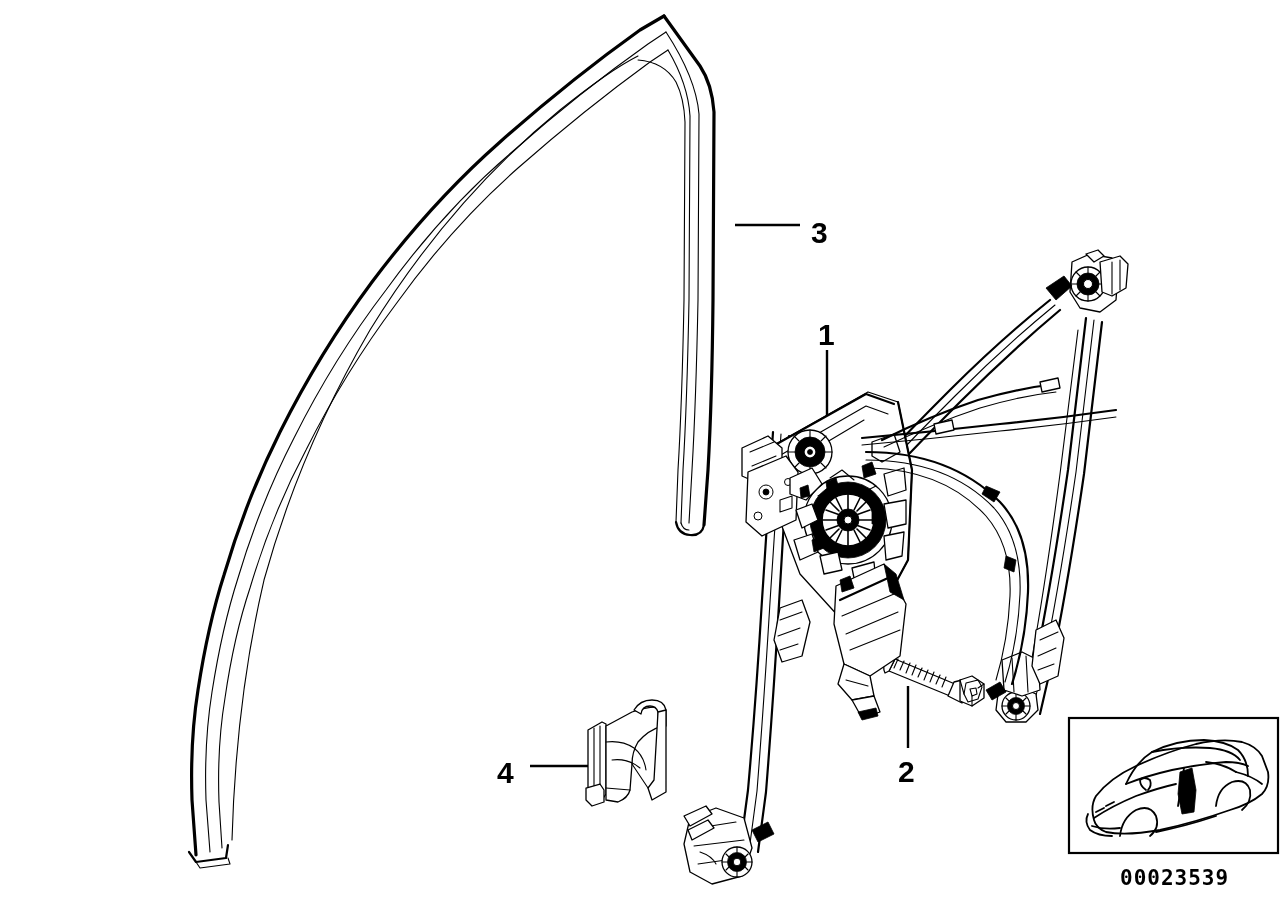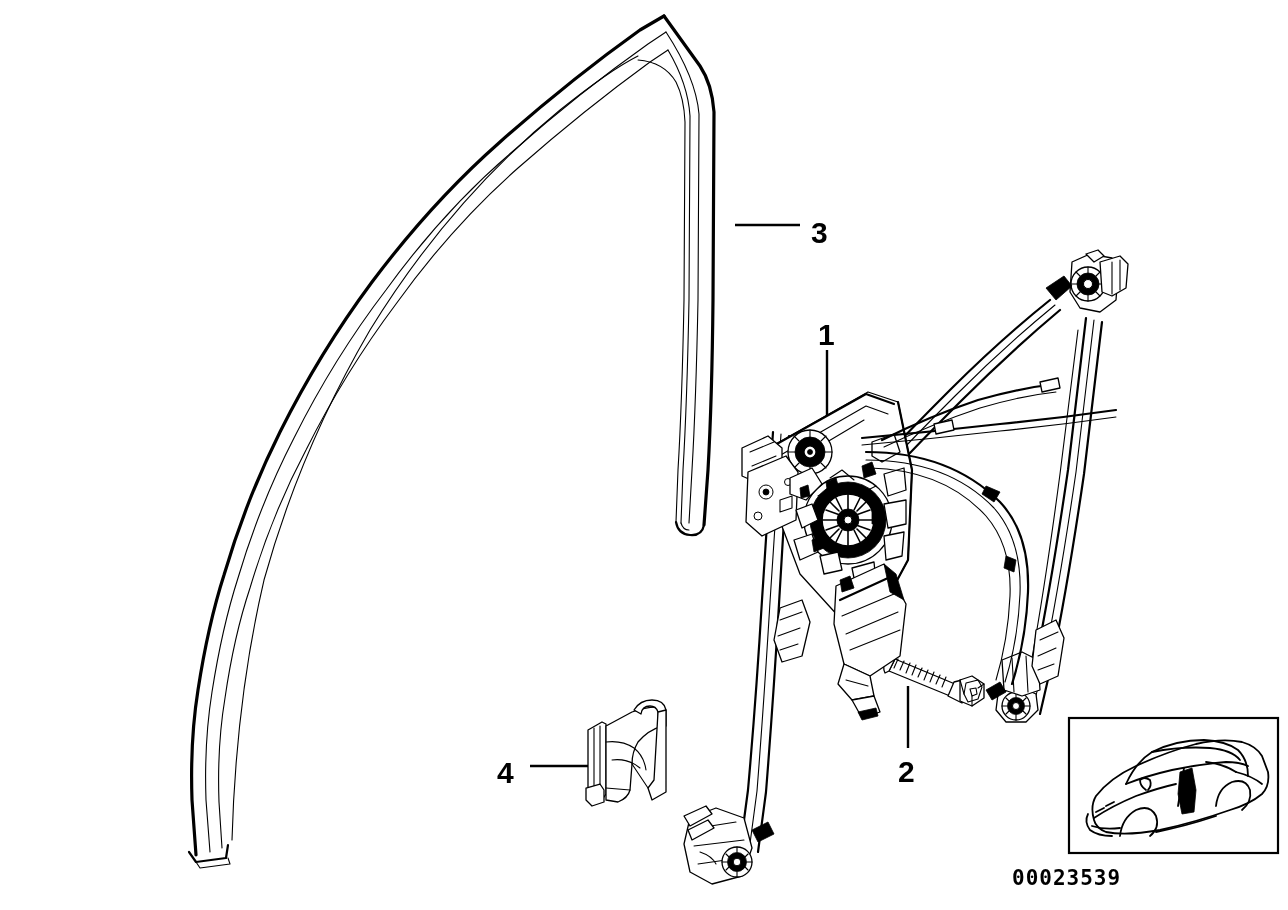--- a/index.html
+++ b/index.html
@@ -389,15 +389,15 @@
       <path class="thumb-ln" d="M 1216 806 Q 1218 788 1232 782 Q 1246 778 1250 790 Q 1252 802 1242 810"></path>
 
       <path class="thumb-ln" d="M 1146 790 Q 1140 786 1140 780 Q 1144 776 1150 780 Q 1152 786 1148 790"></path>
 
       <path class="thumb-ln" d="M 1156 832 Q 1186 826 1216 816"></path>
 
       <path class="thumb-ln" d="M 1236 772 Q 1252 776 1262 784"></path>
     </g>
   </svg>
 
-  <div class="diagram-id" style="left:1012px; top:866px;">00023539</div>
+  <div class="diagram-id" style="left:1120px; top:866px;">00023539</div>
 
 </div>
 
 </body></html>

